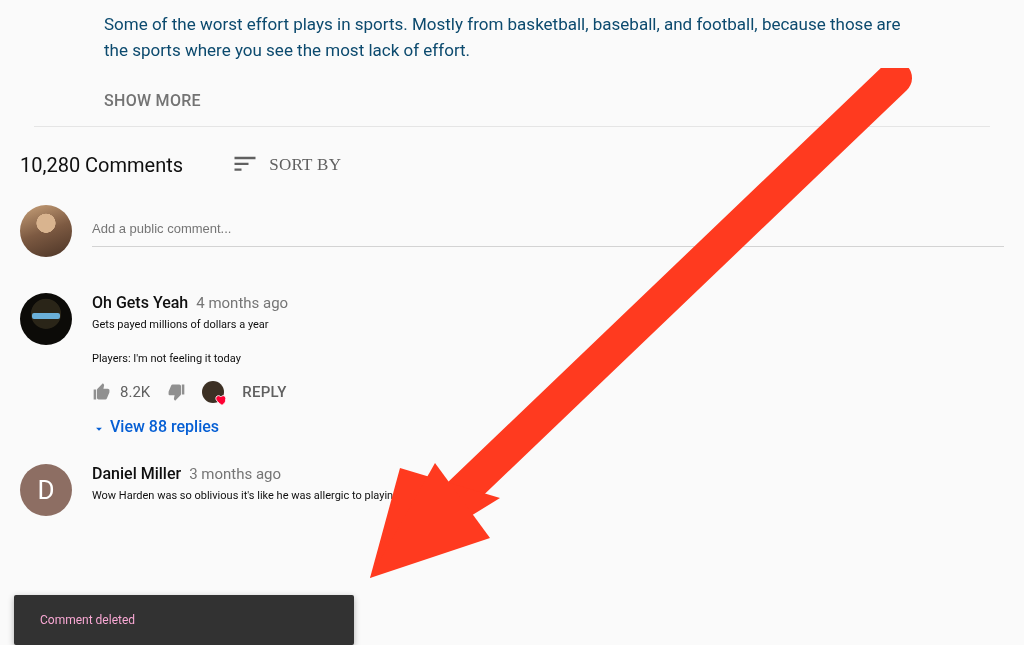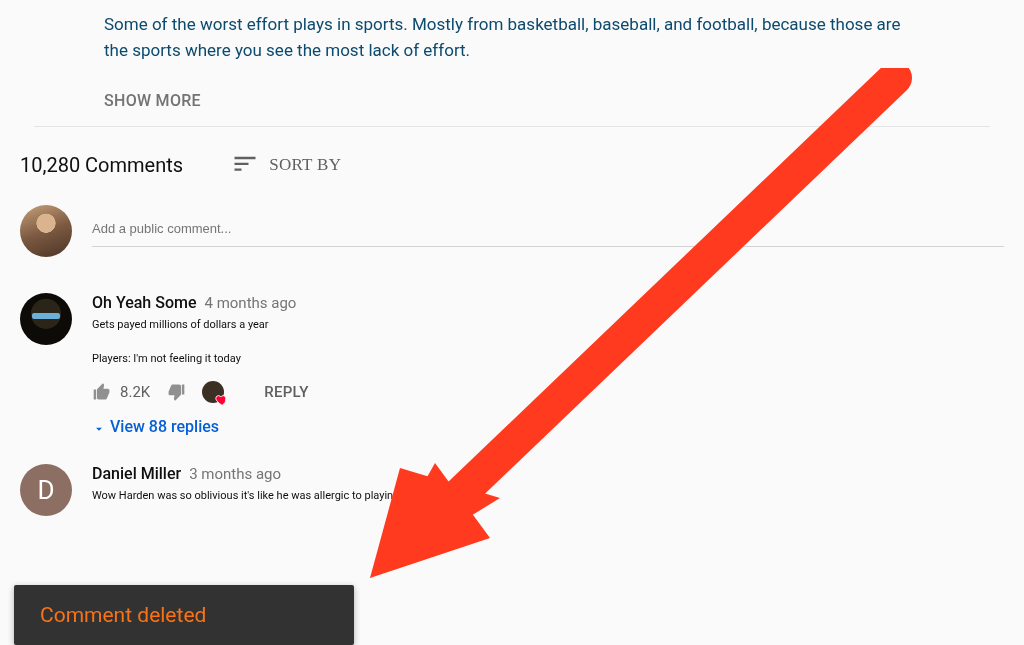--- a/index.html
+++ b/index.html
@@ -123,40 +123,40 @@
     .like-count { color: #606060; margin-left: -8px; }
     .heart-wrap { position: relative; width:22px; height:22px; }
     .heart-wrap .mini-avatar{width:22px;height:22px;border-radius:50%;background:#3c3024;}
     .heart-wrap svg{position:absolute;right:-5px;bottom:-4px;width:14px;height:14px;}
     .reply-btn {
       font-weight: 500;
       font-size: 15px;
       letter-spacing: 0.3px;
       color: #606060;
       cursor: pointer;
-      margin-left: 24px;
+      margin-left: 2px;
     }
     .view-replies {
       display: flex;
       align-items: flex-end;
       gap: 4px;
       color: #065fd4;
       font-weight: 500;
       font-size: 16px;
       margin-top: 14px;
       cursor: pointer;
     }
     .view-replies svg{width:14px;height:14px;fill:#065fd4;}
     .toast {
       position: absolute;
       left: 14px;
       bottom: 0;
       background: #323232;
-      color: #f97316;
-      font-size: 21px;
+      color: #f9a8d4;
+      font-size: 12px;
       padding: 18px 26px;
       border-radius: 2px;
       min-width: 340px;
       box-shadow: 0 2px 6px rgba(0,0,0,0.3);
     }
     .arrow {
       position: absolute;
       left: 340px;
       top: 68px;
       width: 600px;
@@ -185,21 +185,21 @@
   <div class="add-comment">
     <div class="avatar avatar-user"></div>
     <input class="comment-input" placeholder="Add a public comment..." style="">
   </div>
 
   
   <div class="comment">
     <div class="avatar-sm avatar-oh"></div>
     <div class="comment-body">
       <div class="comment-head">
-        <span class="author">Oh Yeah Some</span>
+        <span class="author">Oh Gets Yeah</span>
         <span class="ago">4 months ago</span>
       </div>
       <div class="comment-text">Gets payed millions of dollars a year
 
 Players: I'm not feeling it today</div>
       <div class="actions">
         <svg class="thumb" viewBox="0 0 24 24">
             <path d="M2 21h3V9H2v12zm19-11c0-1.1-.9-2-2-2h-5.3l.8-3.8V3.7c0-.4-.2-.8-.4-1.1L13 1.5 6.6 8c-.4.4-.6.9-.6 1.4V19c0 1.1.9 2 2 2h8c.8 0 1.5-.5 1.8-1.2l2.9-6.8c.1-.3.2-.6.2-.9V10z"></path>
           </svg>
         <span class="like-count">8.2K</span>

